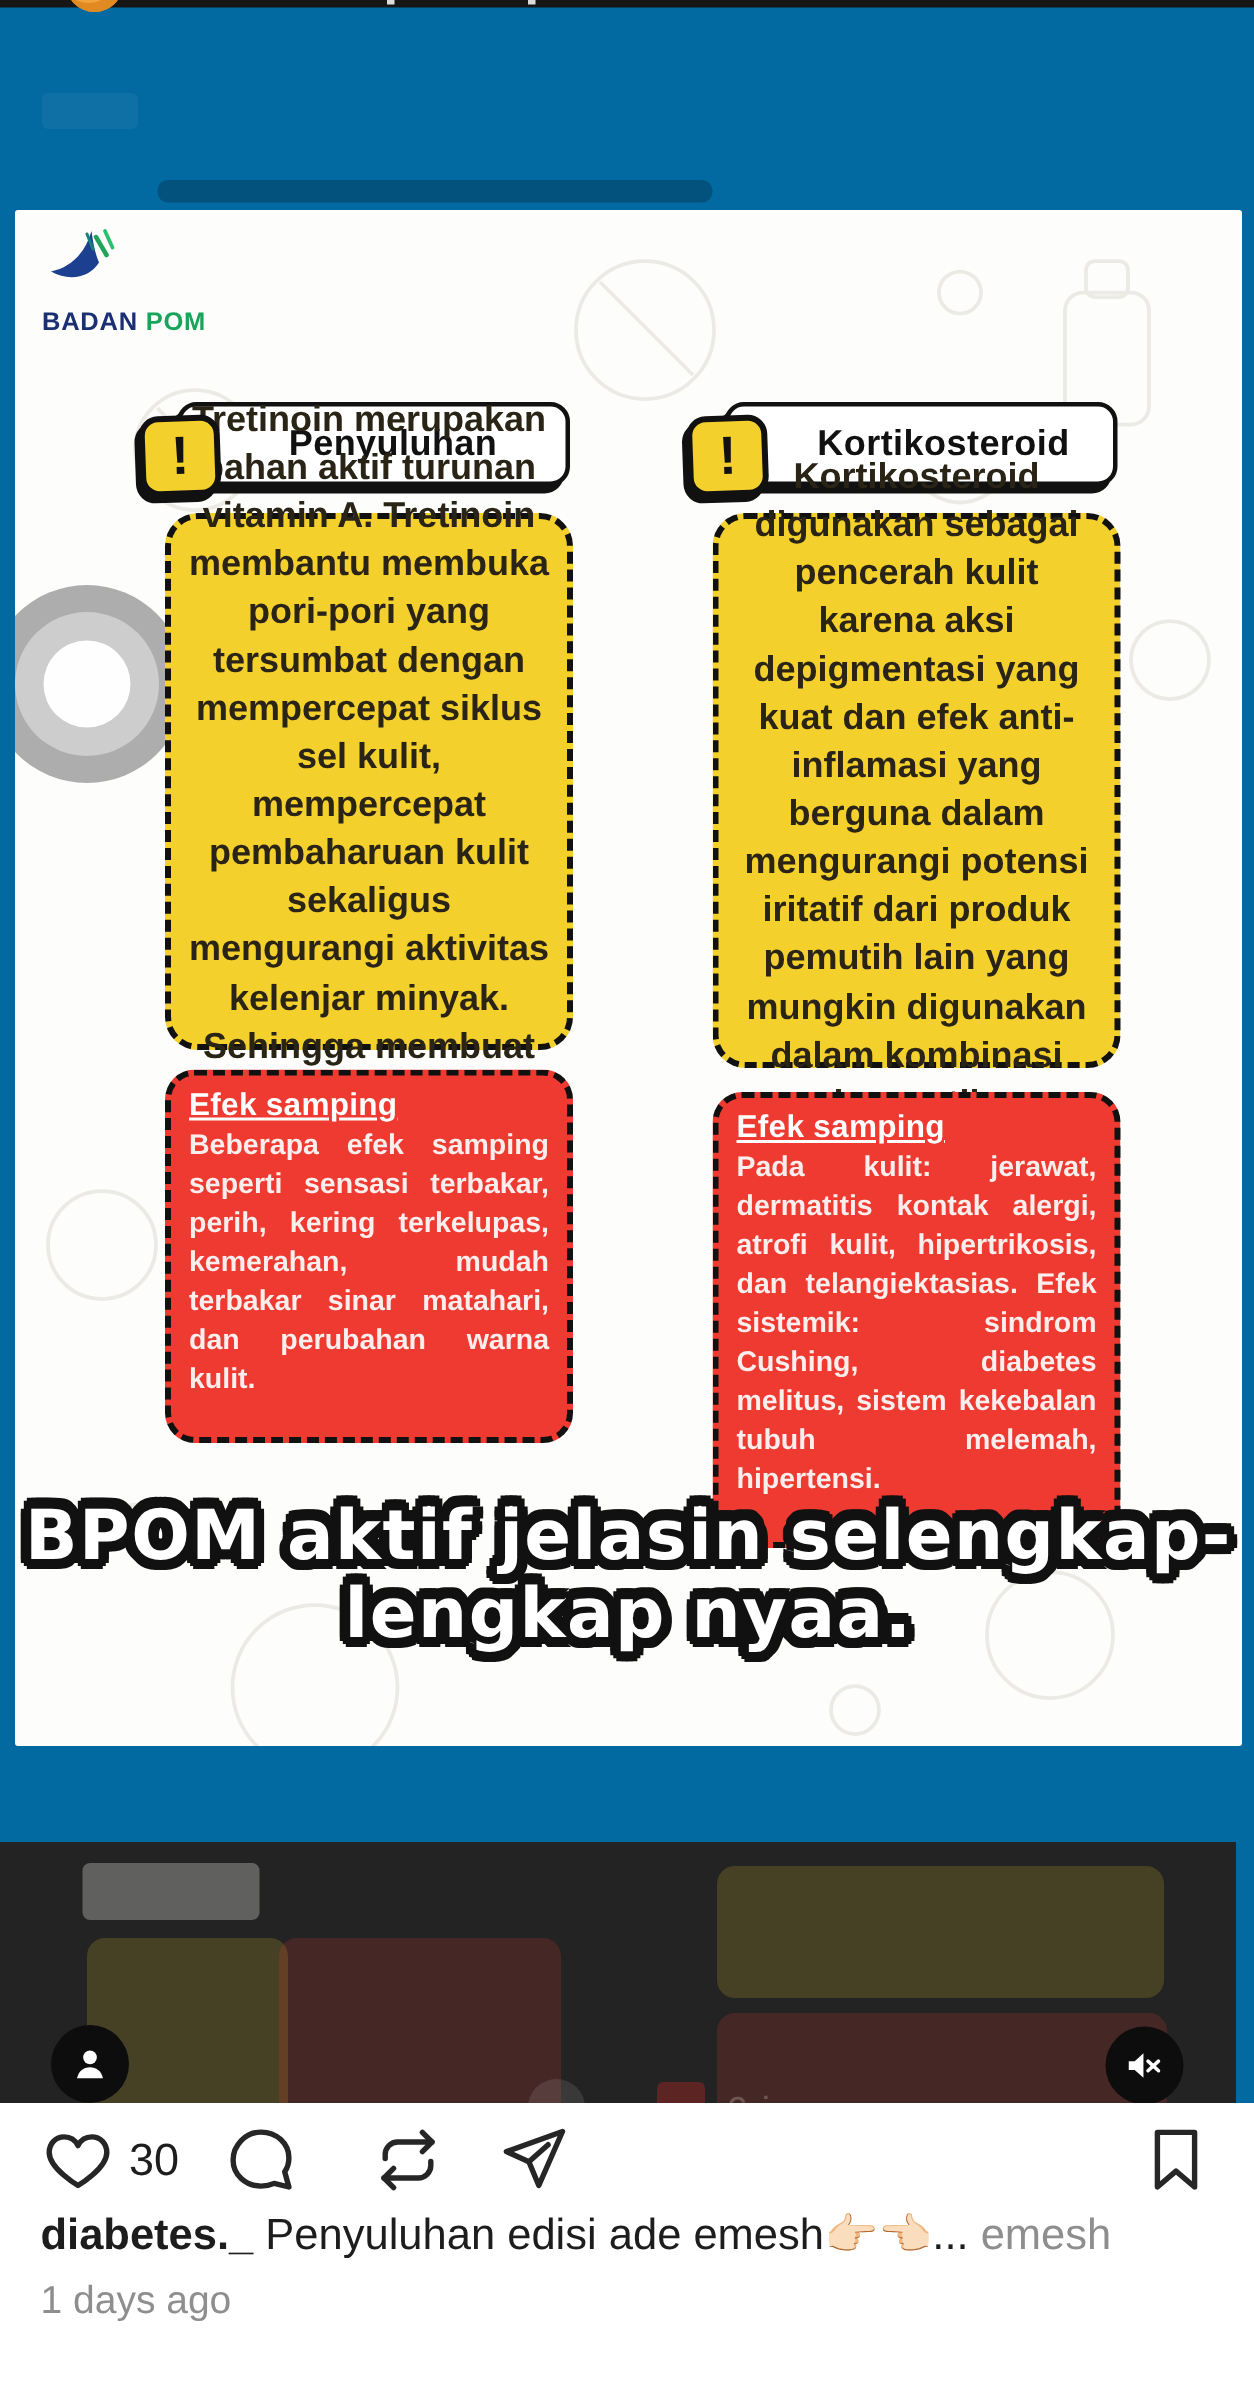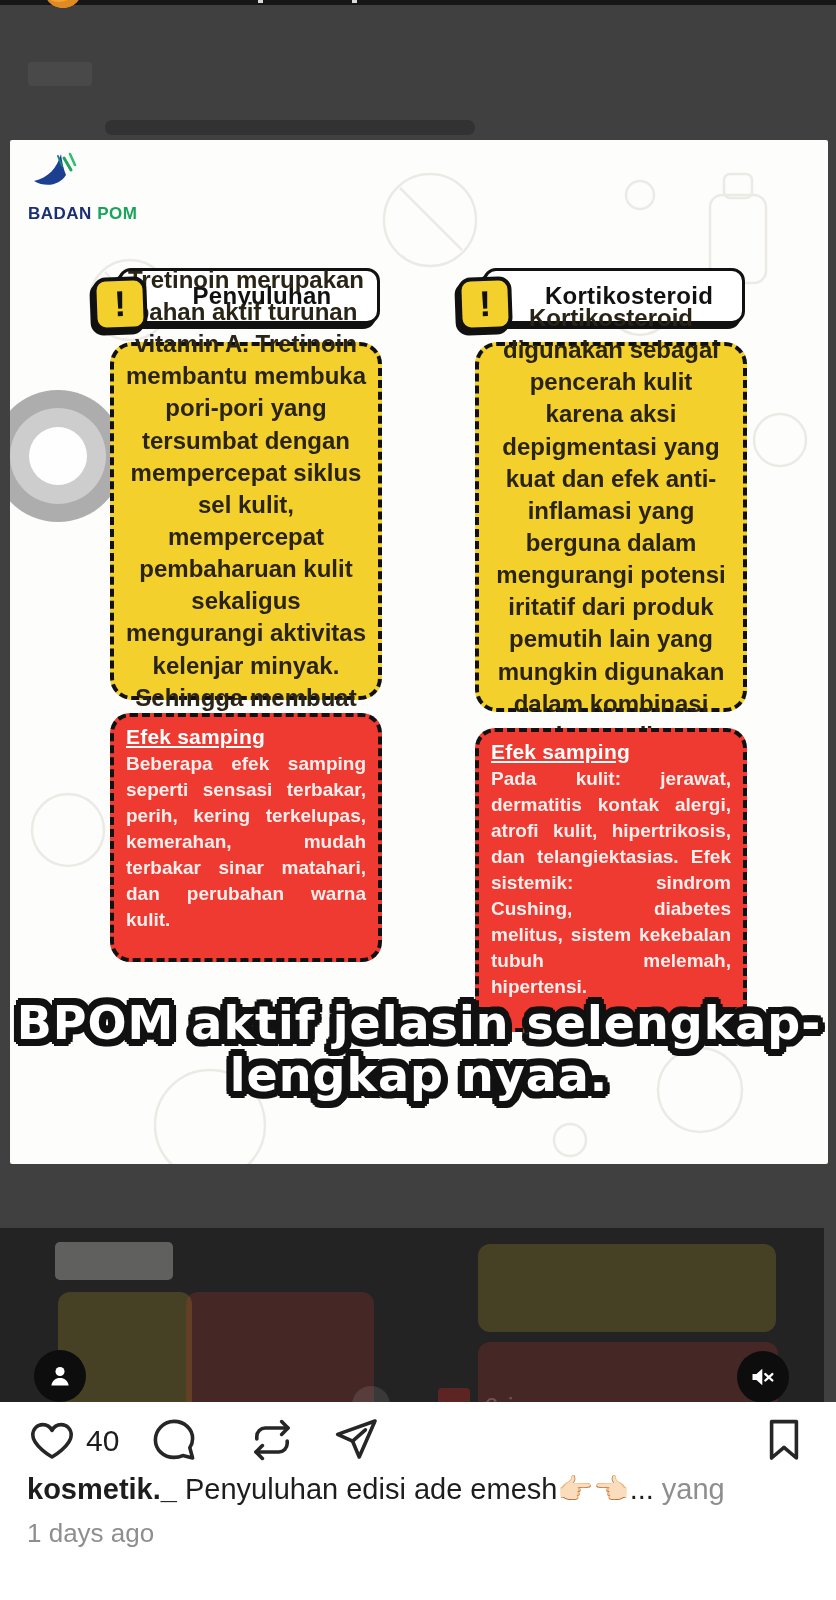--- a/index.html
+++ b/index.html
@@ -1,19 +1,19 @@
 <!DOCTYPE html>
 <html><head>
 <meta charset="utf-8">
 <style>
   * { margin:0; padding:0; box-sizing:border-box; }
   html,body { background:#000; }
   .screen {
     position:relative; width:836px; height:1600px; overflow:hidden;
-    background:#404040; font-family:"Liberation Sans", sans-serif;
+    background:#0369a1; font-family:"Liberation Sans", sans-serif;
   }
   
   .topbar { position:absolute; left:0; top:0; width:836px; height:5px; background:#161616; }
   .story-emoji { position:absolute; left:44px; top:-30px; width:38px; height:38px; border-radius:50%;
     background:#f2a33c; box-shadow:inset -4px -6px 0 #e08a21; }
   .top-tick { position:absolute; top:0; width:5px; height:3px; background:rgba(255,255,255,.85); }
   .smudge1 { position:absolute; left:28px; top:62px; width:64px; height:24px; border-radius:4px; background:rgba(255,255,255,.05); }
   .smudge2 { position:absolute; left:105px; top:120px; width:370px; height:15px; border-radius:7px; background:rgba(0,0,0,.22); }
   
   .card { position:absolute; left:10px; top:140px; width:818px; height:1024px;
@@ -202,21 +202,21 @@
     </div>
   </div>
 
   <div class="panel">
     <div class="actions">
       <div class="act" style="left:28px;">
         <svg viewBox="0 0 24 24">
           <path class="ic-stroke" d="M16.6 4.3c2.9 0 5 2.3 5 5.2 0 5.4-9.6 11-9.6 11S2.4 14.9 2.4 9.5c0-2.9 2.1-5.2 5-5.2 2 0 3.7 1.1 4.6 2.9.9-1.8 2.6-2.9 4.6-2.9z"></path>
         </svg>
       </div>
-      <div class="like-count">40</div>
+      <div class="like-count">30</div>
       <div class="act" style="left:150px;">
         <svg viewBox="0 0 24 24">
           <path class="ic-stroke" d="M12 2.7c5.2 0 9.3 3.8 9.3 8.6 0 1.7-.5 3.3-1.4 4.6l1.4 5.1-4.9-1.2c-1.3.6-2.8.9-4.4.9-5.2 0-9.3-3.8-9.3-8.7S6.8 2.7 12 2.7z"></path>
         </svg>
       </div>
       <div class="act" style="left:248px;">
         <svg viewBox="0 0 24 24">
           <path class="ic-stroke" d="M16.8 2.8L20 6l-3.2 3.2"></path>
           <path class="ic-stroke" d="M20 6H8.6a4.2 4.2 0 0 0-4.2 4.2v1.3"></path>
           <path class="ic-stroke" d="M7.2 21.2L4 18l3.2-3.2"></path>
@@ -230,19 +230,19 @@
         </svg>
       </div>
       <div class="act" style="left:760px;">
         <svg viewBox="0 0 24 24">
           <path class="ic-stroke" d="M5.8 2.8h12.4V21l-6.2-5.3L5.8 21z"></path>
         </svg>
       </div>
     </div>
 
     <div class="caption">
-      <span class="u">kosmetik._</span><span> Penyuluhan edisi ade emesh</span><span>👉🏻👈🏻</span><span>...</span><span class="muted"> yang</span>
+      <span class="u">diabetes._</span><span> Penyuluhan edisi ade emesh</span><span>👉🏻👈🏻</span><span>...</span><span class="muted"> emesh</span>
     </div>
 
     <div class="timestamp">1 days ago</div>
   </div>
 
 </div>
 
 </body></html>

